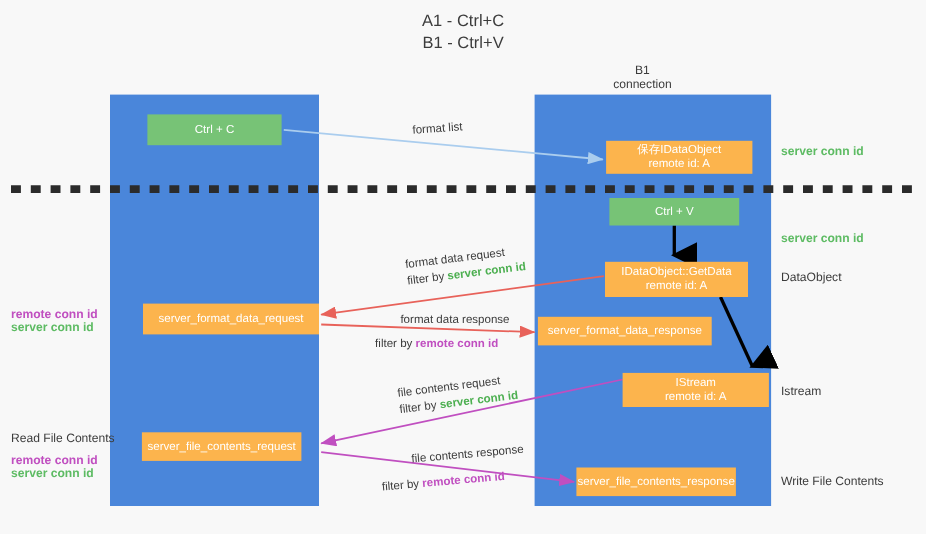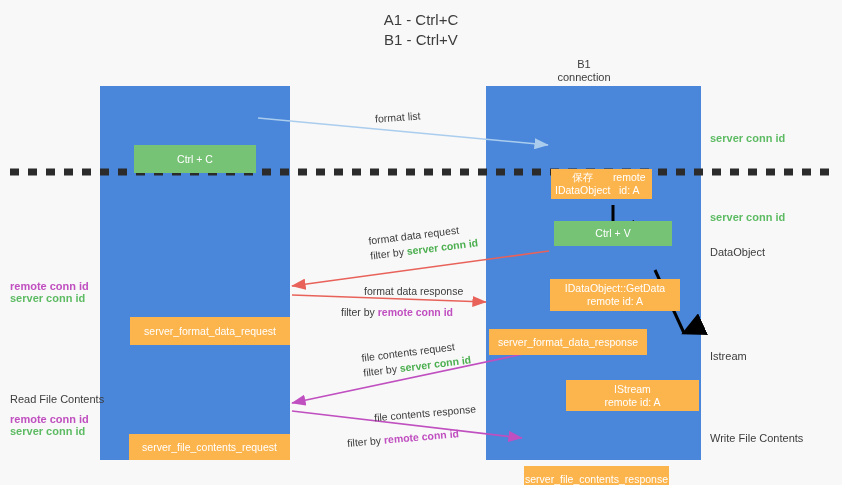--- a/index.html
+++ b/index.html
@@ -40,27 +40,25 @@
   
   .lane {
     background: #4a86da;
   }
 
   
   .box {
     display: flex;
     align-items: center;
     justify-content: center;
-    text-align: center;
     color: #ffffff;
     font-size: 10.5px;
     line-height: 13px;
     box-sizing: border-box;
     padding: 2px 4px;
-    margin-top: 41px;
   }
   .box-green { background: #77c376; }
   .box-orange { background: #fcb košice; }
   .box-orange { background: #fcb44d; }
 
   
   .side-label {
     font-size: 11px;
     color: #3c3c3c;
     line-height: 14px;
@@ -135,21 +133,21 @@
 
     <line x1="566" y1="345" x2="292" y2="403" stroke="#c04fc0" stroke-width="1.6" marker-end="url(#ah-purple)"></line>
 
     <line x1="292" y1="411" x2="522" y2="438" stroke="#c04fc0" stroke-width="1.6" marker-end="url(#ah-purple)"></line>
   </svg>
 
   <div class="abs box box-green" style="left:134px; top:104px; width:122px; height:28px;">
     <span>Ctrl + C</span>
   </div>
 
-  <div class="abs box box-orange" style="left:551px; top:128px; width:101px; height:30px; flex-direction:row;">
+  <div class="abs box box-orange" style="left:551px; top:128px; width:133px; height:30px; flex-direction:column;">
     <span>保存IDataObject</span>
     <span>remote id: A</span>
   </div>
 
   <div class="abs box box-green" style="left:554px; top:180px; width:118px; height:25px;">
     <span>Ctrl + V</span>
   </div>
 
   <div class="abs box box-orange" style="left:550px; top:238px; width:130px; height:32px; flex-direction:column;">
     <span>IDataObject::GetData</span>
@@ -162,21 +160,21 @@
 
   <div class="abs box box-orange" style="left:489px; top:288px; width:158px; height:26px;">
     <span>server_format_data_response</span>
   </div>
 
   <div class="abs box box-orange" style="left:566px; top:339px; width:133px; height:31px; flex-direction:column;">
     <span>IStream</span>
     <span>remote id: A</span>
   </div>
 
-  <div class="abs box box-orange" style="left:129px; top:393px; width:161px; height:26px;">
+  <div class="abs box box-orange" style="left:129px; top:393px; width:145px; height:26px;">
     <span>server_file_contents_request</span>
   </div>
 
   <div class="abs box box-orange" style="left:524px; top:425px; width:145px; height:26px;">
     <span>server_file_contents_response</span>
   </div>
 
   <div class="abs edge-label" style="left:375px; top:110px; transform:rotate(-4deg);">
     <span>format list</span>
   </div>

